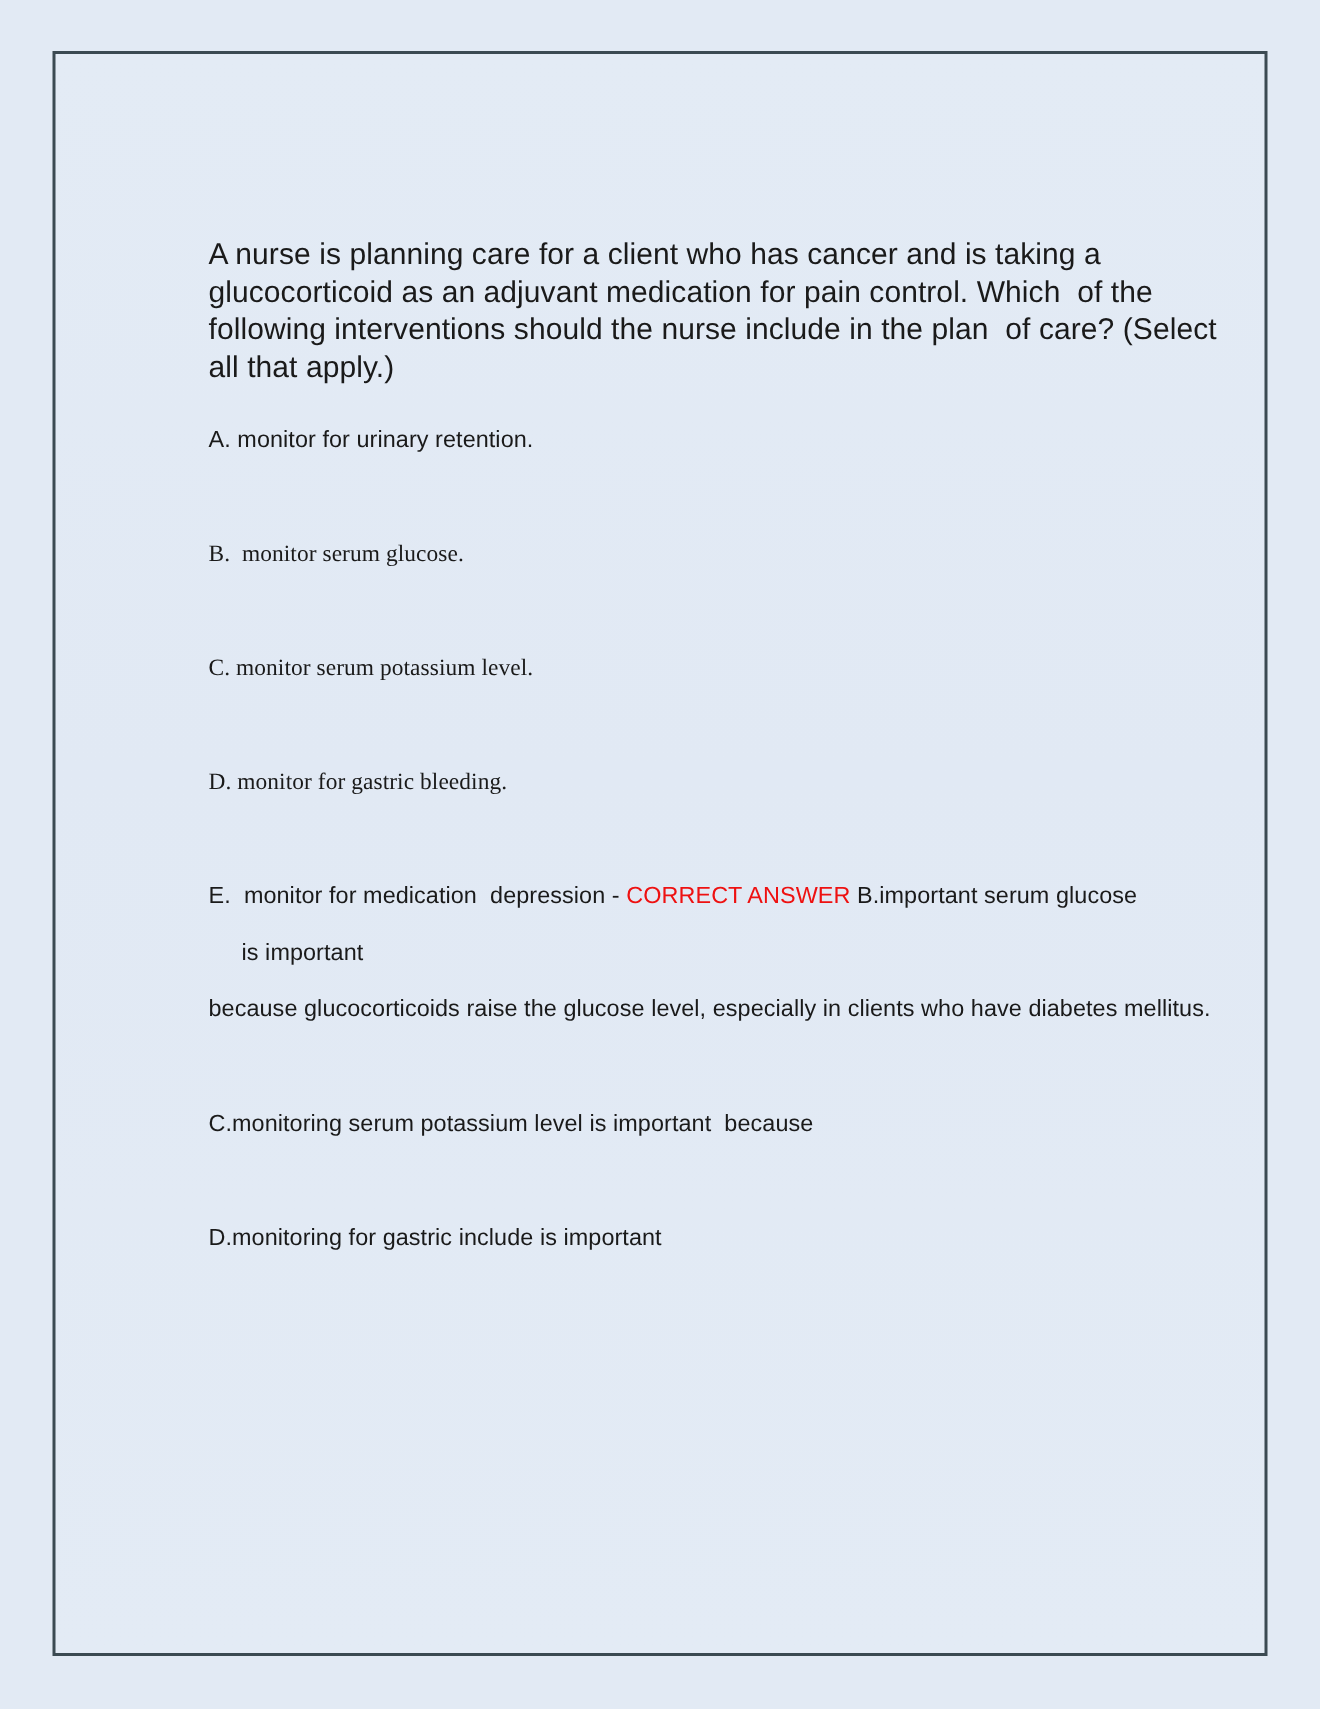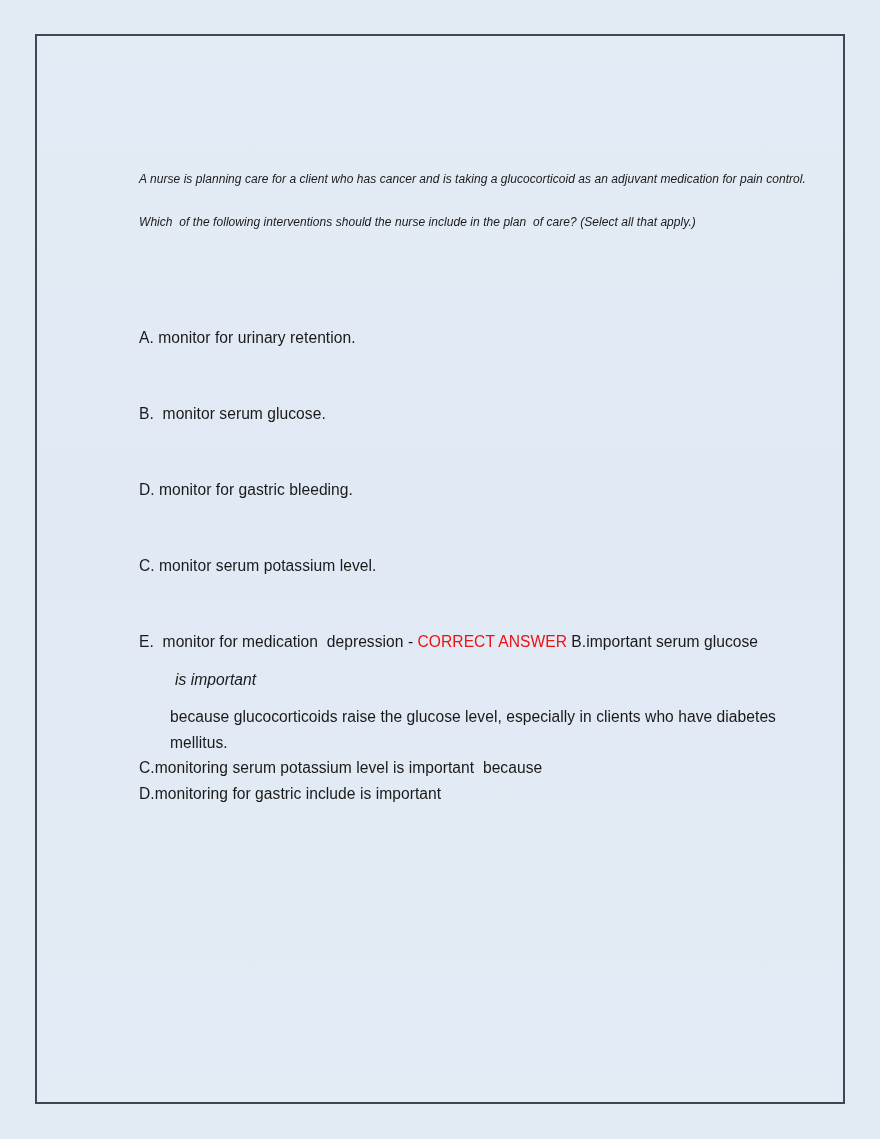--- a/index.html
+++ b/index.html
@@ -36,98 +36,97 @@
   }
 
   #content {
     position: absolute;
     left: 102px;
     top: 122px;
     width: 690px;
   }
 
   .stem {
-    font-size: 12px;
+    font-size: 20px;
     color: #1a1a1a;
-    line-height: 43px;
+    line-height: 25px;
     letter-spacing: 0.05px;
     white-space: pre-wrap;
     margin: 0;
-    font-style: italic;
   }
 
   
   .option {
     font-size: 15.6px;
     color: #1a1a1a;
     line-height: 24px;
     letter-spacing: 0.05px;
     white-space: pre-wrap;
     margin: 0;
   }
 
   .options-block {
-    margin-top: 82px;
+    margin-top: 24px;
   }
   .options-block .option + .option {
     margin-top: 52px;
+    font-family: Liberation Serif, serif;
   }
 
   
   .option-e-wrap {
     margin-top: 52px;
   }
   .correct-answer {
     color: #ee1111;
     text-align: right;
   }
   .continuation {
     font-size: 15.6px;
     color: #1a1a1a;
     line-height: 24px;
     letter-spacing: 0.05px;
-    margin: 14px 0 0 36px;
+    margin: 14px 0 0 22px;
     white-space: pre-wrap;
-    font-style: italic;
   }
 
   
   .rationale {
     font-size: 15.6px;
     color: #1a1a1a;
     line-height: 25.5px;
     letter-spacing: 0.05px;
     white-space: pre-wrap;
     margin: 0;
   }
   .rationale-tight {
     margin-top: 14px;
   }
   .rationale-gap-lg {
+    margin-top: 51px;
   }
   .rationale-gap-md {
     margin-top: 12px;
-    margin-left: 31px;
   }
 </style>
 </head>
 <body>
 
 <div id="page">
   <div id="page-frame">
 
     <div id="content">
 
       <p class="stem">A nurse is planning care for a client who has cancer and is taking a glucocorticoid as an adjuvant medication for pain control. Which  of the following interventions should the nurse include in the plan  of care? (Select all that apply.)</p>
 
       <div class="options-block">
         <p class="option">A. monitor for urinary retention.</p>
         <p class="option">B.  monitor serum glucose.</p>
+        <p class="option">C. monitor serum potassium level.</p>
         <p class="option">D. monitor for gastric bleeding.</p>
-        <p class="option">C. monitor serum potassium level.</p>
       </div>
 
       <div class="option-e-wrap">
         <p class="option"><span>E.  monitor for medication  depression - </span><span class="correct-answer">CORRECT ANSWER</span><span> B.important serum glucose</span></p>
         <p class="continuation">is important</p>
       </div>
 
       <p class="rationale rationale-gap-md">because glucocorticoids raise the glucose level, especially in clients who have diabetes mellitus.</p>
 
       <p class="rationale rationale-gap-lg">C.monitoring serum potassium level is important  because</p>

